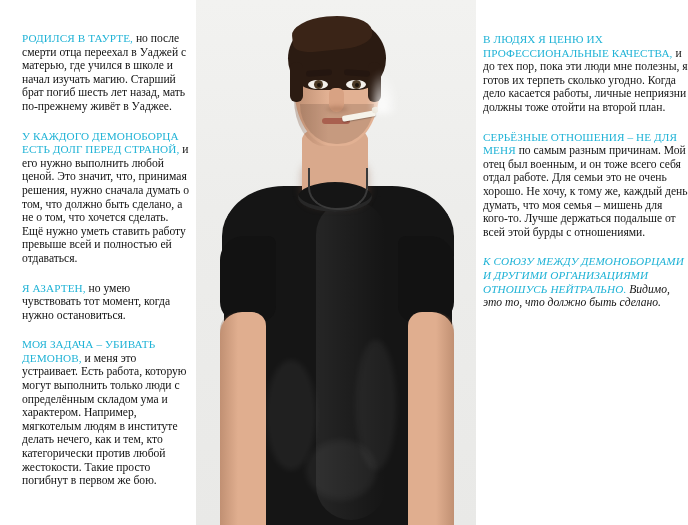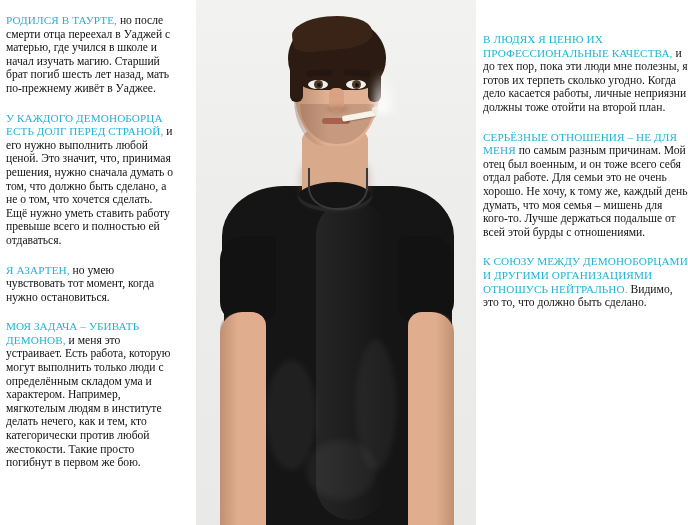--- a/index.html
+++ b/index.html
@@ -294,23 +294,23 @@
   .shirt-fold-2 { left: 160px; top: 340px; width: 40px; height: 130px; }
   .shirt-fold-3 { left: 110px; top: 440px; width: 70px; height: 60px; }
 
   
   .col {
     position: absolute;
     top: 0;
     box-sizing: border-box;
   }
   #col-left {
-    left: 0;
+    left: 16px;
     width: 182px;
-    padding: 14px 8px 0 6px;
+    padding: 32px 8px 0 6px;
   }
   #col-right {
     left: 476px;
     width: 212px;
     padding: 33px 0 0 7px;
   }
   .para {
     margin: 0 0 16px 0;
     font-family: "Liberation Serif", serif;
     font-size: 11.6px;
@@ -319,33 +319,33 @@
     text-align: left;
   }
   #col-right .para { color: #141414; }
   .lead {
     color: #20b3d6;
     font-variant: small-caps;
     text-transform: uppercase;
     letter-spacing: 0.1px;
     font-size: 11.2px;
   }
-  #col-right .para:last-child { margin-bottom: 0; }
+  #col-right .para:last-child { margin-bottom: 0; font-style: italic; }
 </style>
 </head>
 <body>
 
 <div id="page">
 
   <div id="col-left" class="col">
     <p class="para">
       <span class="lead">Родился в Таурте,</span><span> но после смерти отца переехал в Уаджей с матерью, где учился в школе и начал изучать магию. Старший брат погиб шесть лет назад, мать по-прежнему живёт в Уаджее.</span>
     </p>
     <p class="para">
-      <span class="lead">У каждого демоноборца есть долг перед страной,</span><span> и его нужно выполнить любой ценой. Это значит, что, принимая решения, нужно сначала думать о том, что должно быть сделано, а не о том, что хочется сделать. Ещё нужно уметь ставить работу превыше всего и полностью ей отдаваться.</span>
+      <span class="lead">У каждого демоноборца есть долг перед страной,</span><span> и его нужно выполнить любой ценой. Это значит, что, принимая решения, нужно сначала думать о том, что должно быть сделано, а не о том, что хочется сделать. Ещё нужно уметь ставить работу превыше всей и полностью ей отдаваться.</span>
     </p>
     <p class="para">
       <span class="lead">Я азартен,</span><span> но умею чувствовать тот момент, когда нужно остановиться.</span>
     </p>
     <p class="para">
       <span class="lead">Моя задача – убивать демонов,</span><span> и меня это устраивает. Есть работа, которую могут выполнить только люди с определённым складом ума и характером. Например, мягкотелым людям в институте делать нечего, как и тем, кто категорически против любой жестокости. Такие просто погибнут в первом же бою.</span>
     </p>
   </div>
 
   <div id="photo">

